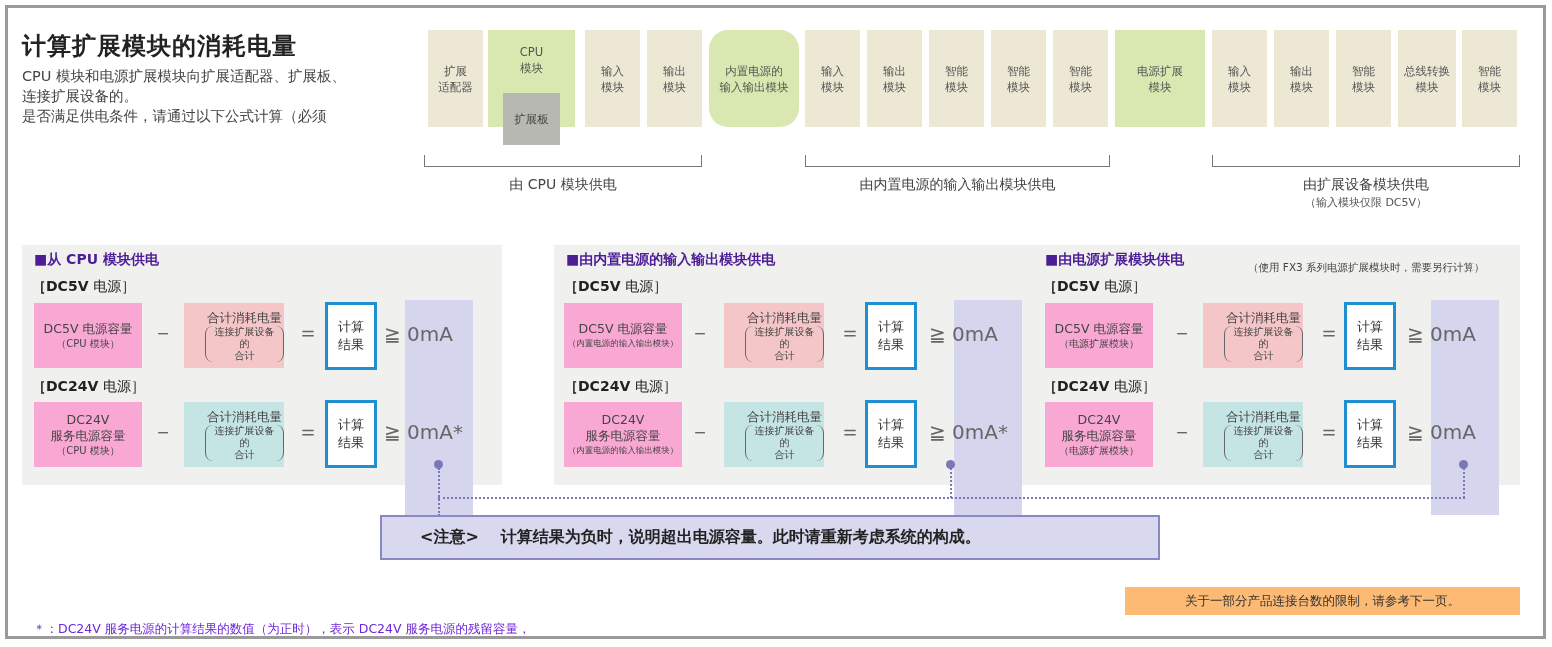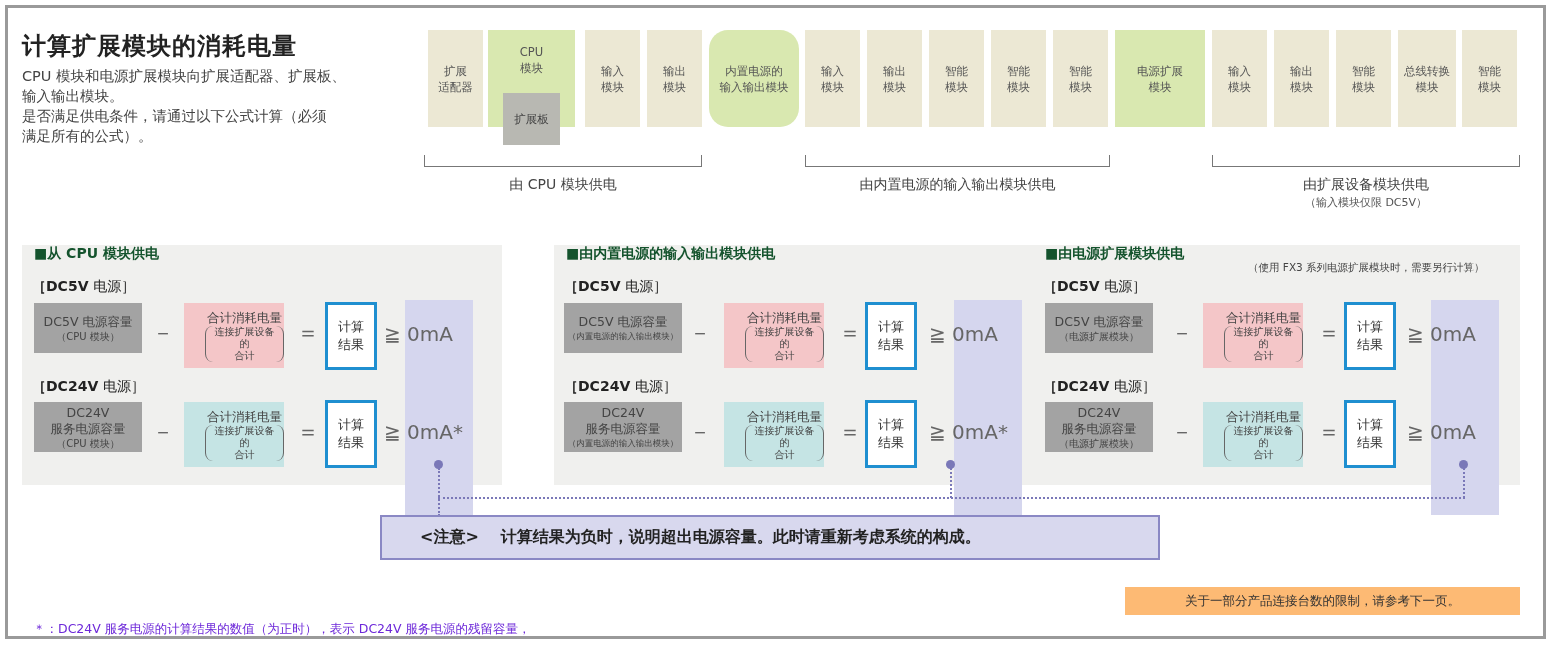--- a/index.html
+++ b/index.html
@@ -13,27 +13,27 @@
   .module { position: absolute; top: 30px; height: 97px; display: flex; align-items: center; justify-content: center; text-align: center; font-size: 11.5px; line-height: 16px; color: #555; background: #ece8d4; }
   .module.green { background: #d9e8b0; }
   .module .cpu-top { position: absolute; top: 14px; left: 0; right: 0; text-align: center; }
   .module .board { position: absolute; left: 15px; right: 15px; top: 63px; height: 52px; background: #b8b8b2; display: flex; align-items: center; justify-content: center; color: #444; font-size: 11.5px; }
 
   .bracket { position: absolute; top: 155px; height: 12px; border-left: 1px solid #777; border-right: 1px solid #777; border-bottom: 1px solid #777; }
   .group-label { position: absolute; top: 176px; text-align: center; font-size: 14px; color: #444; }
   .group-sub { display: block; font-size: 11px; color: #555; line-height: 14px; margin-top: 2px; }
 
   .panel { position: absolute; top: 245px; height: 240px; background: #f0f0ee; }
-  .panel-title { position: absolute; left: 12px; top: 0; font-size: 14px; font-weight: bold; color: #14532d; }
+  .panel-title { position: absolute; left: 12px; top: 6px; font-size: 14px; font-weight: bold; color: #4c1d95; }
   .panel-note { position: absolute; top: 16px; font-size: 10.5px; color: #444; }
   .sub-title { position: absolute; left: 10px; font-size: 14px; font-weight: bold; color: #222; }
   .sub-title .light { font-weight: normal; }
 
   .box { position: absolute; display: flex; flex-direction: column; align-items: center; justify-content: center; text-align: center; font-size: 12.5px; line-height: 16px; color: #444; }
-  .cap { background: #a3a3a3; width: 108px; height: 50px; }
+  .cap { background: #f9a8d4; width: 108px; height: 65px; }
   .cap .small { font-size: 10px; line-height: 13px; }
   .cons { width: 100px; height: 65px; padding-left: 21px; }
   .cons.red { background: #f4c6c8; }
   .cons.cyan { background: #c5e4e4; }
   .cons .paren { font-size: 10px; line-height: 12px; padding: 0 6px; border-left: 1px solid #666; border-right: 1px solid #666; border-radius: 8px; }
   .op { position: absolute; font-size: 22px; color: #666; }
   .result { position: absolute; width: 52px; height: 68px; border: 3px solid #1f8fd0; background: #fff; display: flex; align-items: center; justify-content: center; text-align: center; font-size: 13px; line-height: 18px; color: #333; }
   .ge { position: absolute; font-size: 20px; color: #666; white-space: nowrap; }
   .zone { position: absolute; width: 68px; height: 215px; background: #d5d6ee; }
   .dot { position: absolute; width: 9px; height: 9px; border-radius: 50%; background: #7a78b8; }
@@ -48,23 +48,22 @@
   .next-page { position: absolute; left: 1125px; top: 587px; width: 395px; height: 28px; background: #fdba74; display: flex; align-items: center; justify-content: center; font-size: 12.5px; color: #333; }
 </style>
 </head>
 <body>
 
 <div class="frame"></div>
 
 <div class="title">计算扩展模块的消耗电量</div>
 <div class="intro">
   <div>CPU 模块和电源扩展模块向扩展适配器、扩展板、</div>
-  <div>输入输出模块。</div>
+  <div>连接扩展设备的。</div>
   <div>是否满足供电条件，请通过以下公式计算（必须</div>
-  <div>满足所有的公式）。</div>
 </div>
 
 <div class="module" style="left:428px;width:55px;">
     <div>
       <div>扩展</div>
       <div>适配器</div>
     </div>
   </div>
 <div class="module green" style="left:488px;width:87px;">
   <div class="cpu-top">

